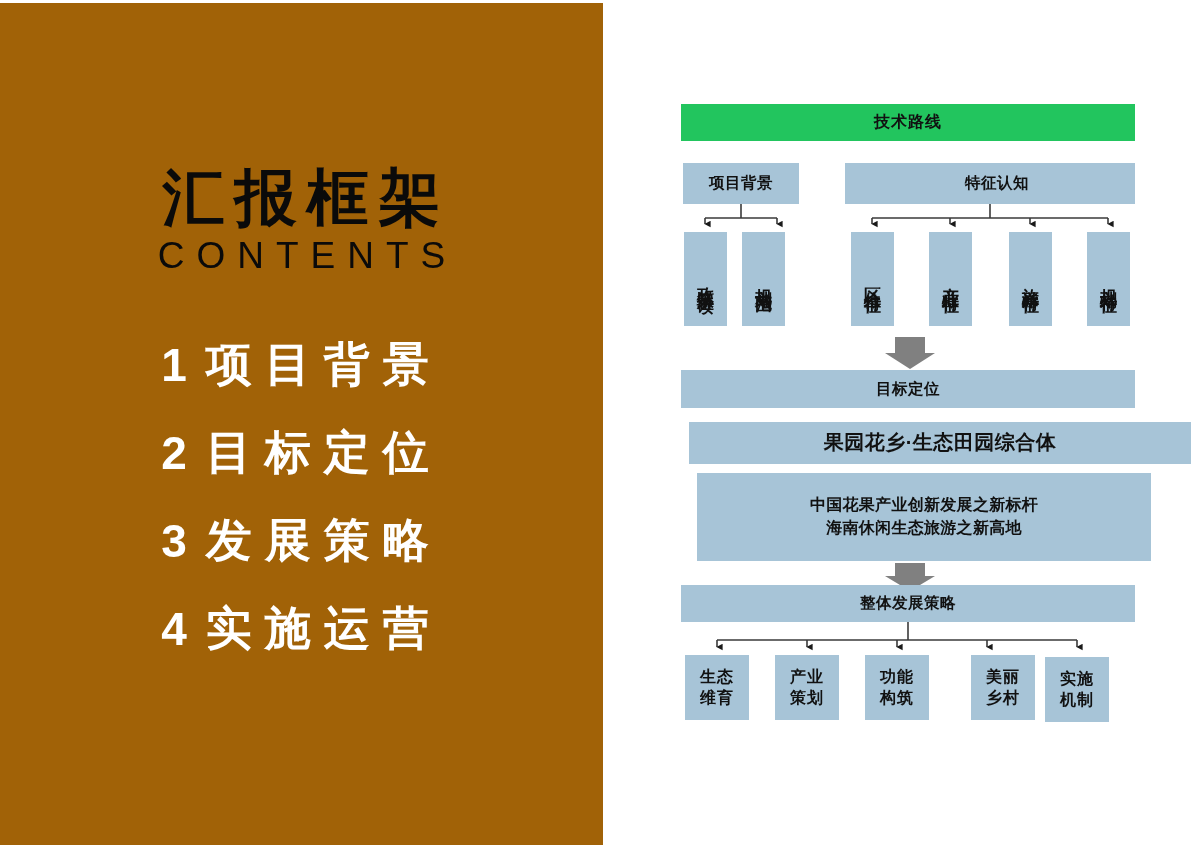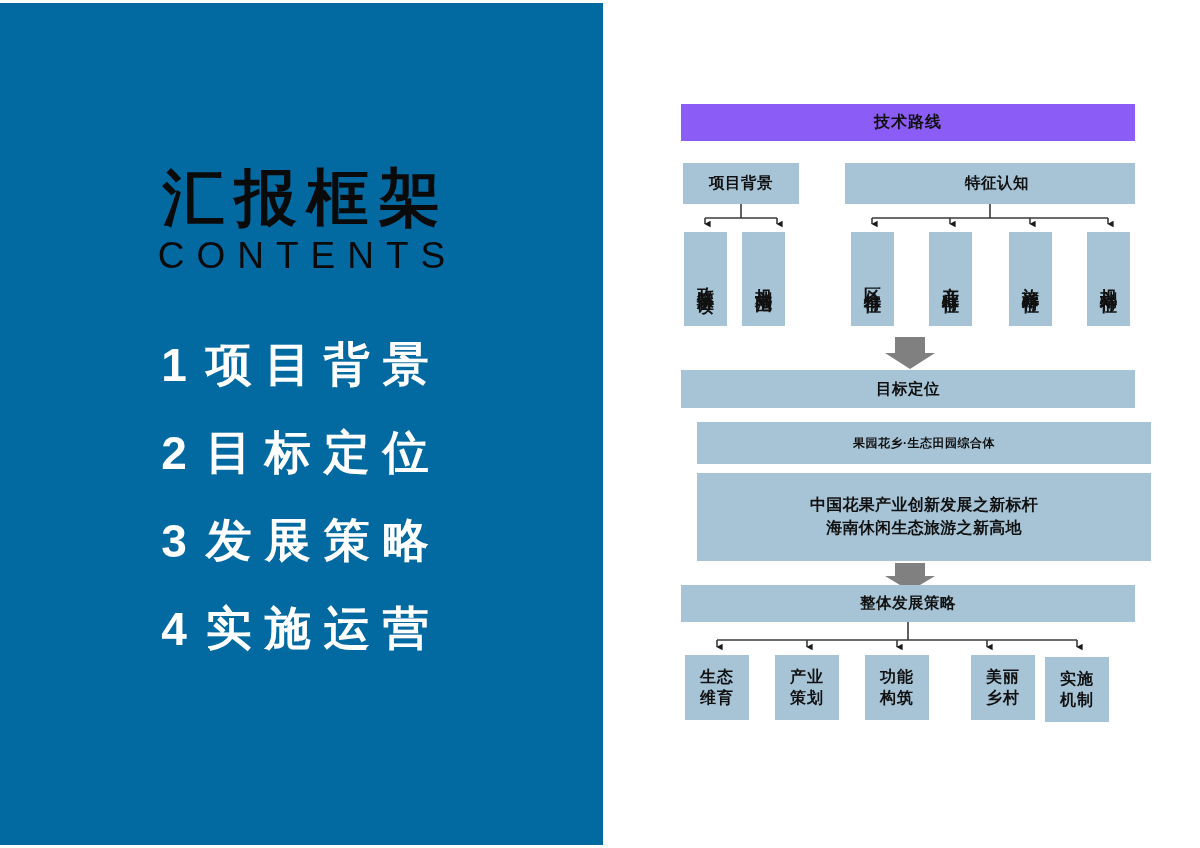--- a/index.html
+++ b/index.html
@@ -16,21 +16,21 @@
     font-family: "Liberation Sans", "DejaVu Sans", sans-serif;
   }
 
   
   .teal-panel {
     position: absolute;
     left: 0;
     top: 3px;
     width: 603px;
     height: 842px;
-    background: #0369a1;
+    background: #a16207;
   }
 
   .toc-title-block {
     position: absolute;
     left: 0;
     top: 163px;
     width: 603px;
     text-align: center;
   }
   .toc-title-cn {
@@ -94,21 +94,21 @@
     display: flex;
     align-items: center;
     justify-content: center;
     text-align: center;
     color: #111111;
     font-weight: 700;
     line-height: 1.18;
   }
 
   .box-green {
-    background: #8b5cf6;
+    background: #22c55e;
   }
   .box-blue {
     background: #a7c4d7;
   }
 
   
   .hdr {
     left: 78px; top: 104px; width: 454px; height: 37px;
     font-size: 16px; letter-spacing: 1px;
   }
@@ -139,22 +139,22 @@
   .v4 { left: 326px; top: 232px; }
   .v5 { left: 406px; top: 232px; }
   .v6 { left: 484px; top: 232px; }
 
   
   .mid-goal {
     left: 78px; top: 370px; width: 454px; height: 38px;
     font-size: 15.5px; letter-spacing: 0.5px;
   }
   .mid-slogan {
-    left: 94px; top: 422px; width: 454px; height: 42px;
-    font-size: 12px; letter-spacing: 0.5px;
+    left: 86px; top: 422px; width: 502px; height: 42px;
+    font-size: 20px; letter-spacing: 0.5px;
   }
   .mid-three {
     left: 78px; top: 473px; width: 454px; height: 88px;
     font-size: 16px; letter-spacing: 0.3px;
     flex-direction: column;
     line-height: 1.42;
     margin-left: 16px;
   }
 
   .strat-hdr {

